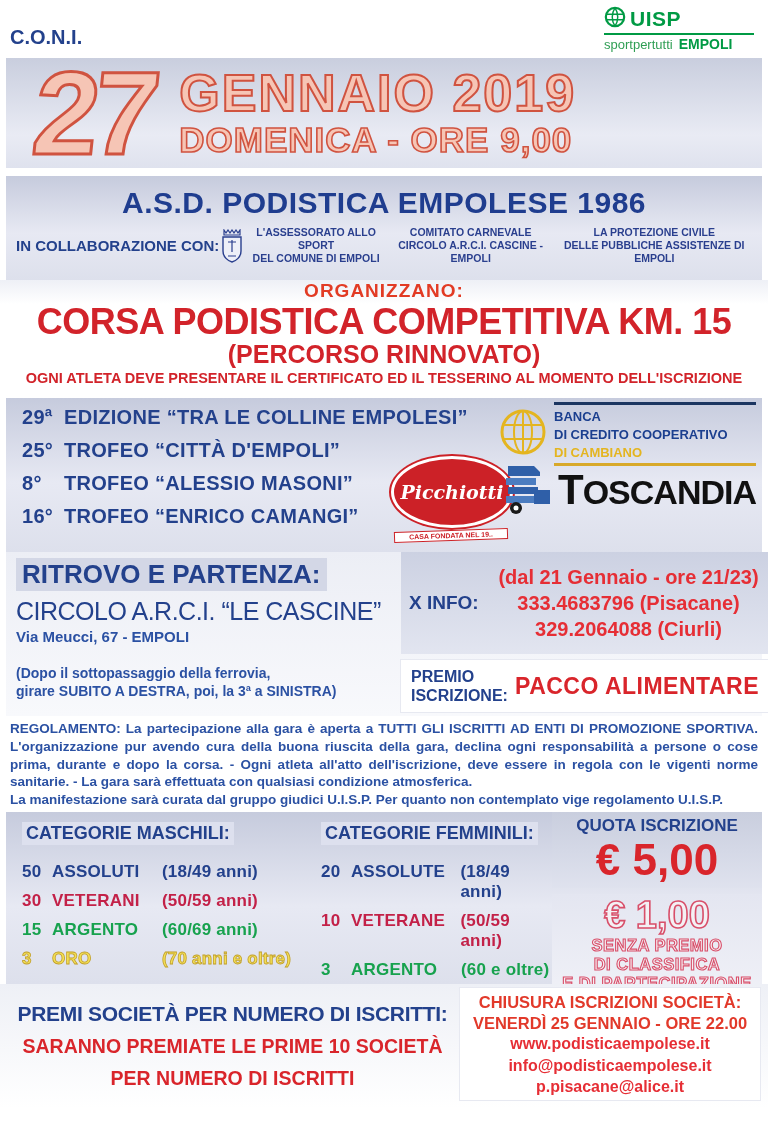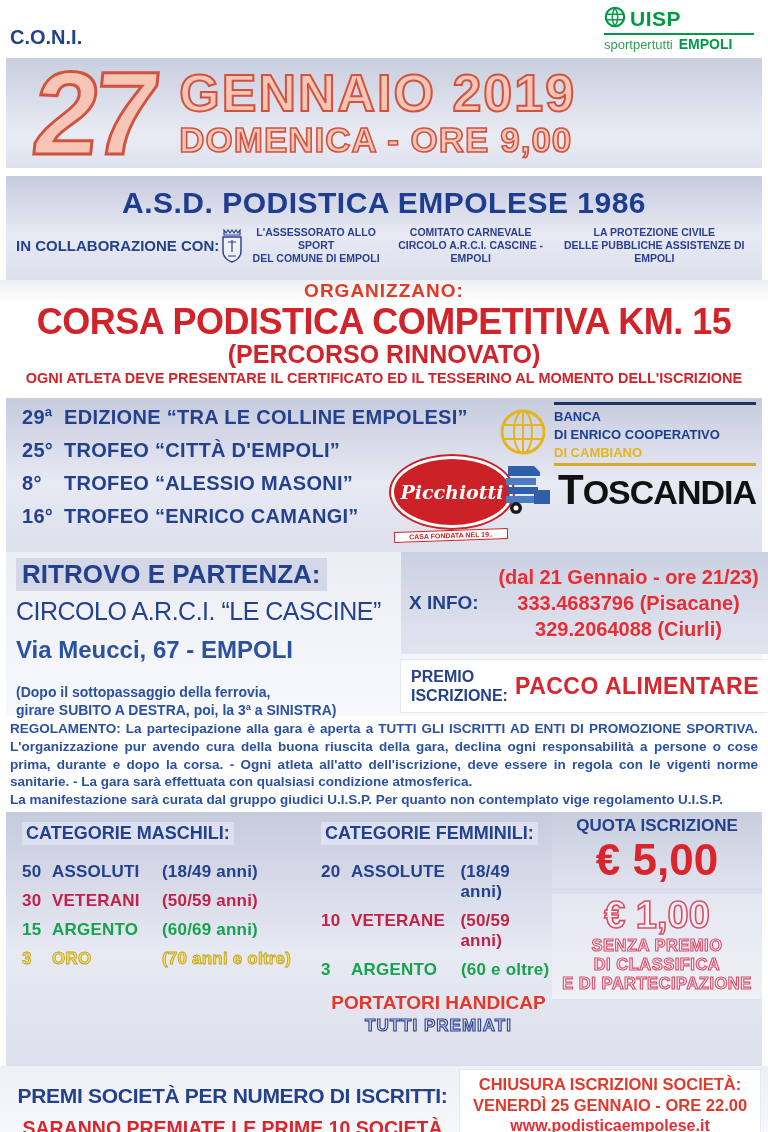--- a/index.html
+++ b/index.html
@@ -64,38 +64,38 @@
      font-size:7px;font-weight:bold;padding:1px 0;transform:rotate(-2deg);}
   .toscandia{position:absolute;right:6px;top:62px;display:flex;align-items:center;}
   .tosc-name{font-size:34px;font-weight:bold;color:#111;letter-spacing:-1px;}
   .tosc-name::first-letter{font-size:42px;}
 
   
   .meeting{position:relative;height:164px;margin:0 6px;background:linear-gradient(180deg,#eceef5,#f8f9fc);}
   .meet-left{position:absolute;left:10px;top:6px;width:375px;}
   .meet-header{display:inline-block;font-size:26px;font-weight:bold;color:#23418c;background:#d3d7e6;padding:1px 6px;}
   .meet-venue{font-size:25px;font-weight:normal;color:#23418c;margin-top:6px;letter-spacing:-.5px;}
-  .meet-addr{font-size:24px;font-weight:bold;color:#2b51a3;margin-top:10px;}
+  .meet-addr{font-size:15px;font-weight:bold;color:#2b51a3;margin-top:2px;}
   .meet-dir{font-size:14px;font-weight:bold;color:#2b51a3;line-height:1.3;margin-top:19px;}
   .info-box{position:absolute;left:395px;top:0;width:367px;height:102px;
      background:linear-gradient(180deg,#ccd1e2,#e2e5f0);display:flex;align-items:center;}
   .info-label{font-size:19px;font-weight:bold;color:#23418c;margin-left:8px;width:80px;}
   .info-lines{flex:1;text-align:center;}
   .info-hours,.info-phone{font-size:20px;font-weight:bold;color:#e62e35;line-height:1.3;}
   .premio-box{position:absolute;left:395px;top:108px;width:367px;height:52px;background:#ffffff;
      display:flex;align-items:center;box-shadow:0 0 0 1px #e7e9f1;}
   .premio-label{font-size:16px;font-weight:bold;color:#23418c;margin-left:10px;line-height:1.2;width:95px;}
   .premio-value{flex:1;text-align:center;font-size:23px;font-weight:bold;color:#d9252b;letter-spacing:.5px;}
 
   
   .rules{height:96px;background:#fff;padding:4px 10px 0;box-sizing:border-box;}
   .rules p{margin:0;font-size:13.5px;font-weight:bold;color:#2b51a3;line-height:1.32;text-align:justify;}
 
   
-  .cats-panel{position:relative;height:254px;margin:0 6px;}
+  .cats-panel{position:relative;height:172px;margin:0 6px;}
   .cat-col-m{position:absolute;left:16px;top:10px;width:290px;}
   .cat-col-f{position:absolute;left:315px;top:10px;width:235px;}
   .cat-header{display:inline-block;font-size:18px;font-weight:bold;color:#23418c;background:#dde0ee;padding:1px 4px;margin-bottom:8px;}
   .cat-row{display:flex;font-size:17px;font-weight:bold;margin-top:9px;letter-spacing:.2px;}
   .cat-row .cn{width:30px;}
   .cat-row .nm{width:110px;}
   .c-blue{color:#23418c;}
   .c-crimson{color:#c32148;}
   .c-green{color:#17a24e;}
   .c-gold{color:#f3df55;-webkit-text-stroke:.8px #c2a02c;}
@@ -200,21 +200,21 @@
     <div class="sponsor-banca">
       <span class="icon-svg">
         <svg width="50" height="50" viewBox="0 0 50 50">
             <circle cx="25" cy="25" r="21" fill="none" stroke="#e4b520" stroke-width="3"></circle>
             <ellipse cx="25" cy="25" rx="9" ry="21" fill="none" stroke="#e4b520" stroke-width="2"></ellipse>
             <path d="M25 4 V46 M6 18 H44 M6 32 H44" stroke="#e4b520" stroke-width="2" fill="none"></path>
           </svg>
       </span>
       <span class="banca-text">
         <span class="banca-l1">BANCA</span><br>
-        <span class="banca-l2">DI ENRICO COOPERATIVO</span><br>
+        <span class="banca-l2">DI CREDITO COOPERATIVO</span><br>
         <span class="banca-l3">DI CAMBIANO</span>
       </span>
     </div>
 
     <div class="picchiotti">
       <div class="picc-oval">
         <span class="picc-name">Picchiotti</span>
       </div>
       <div class="picc-ribbon">CASA FONDATA NEL 19..</div>
     </div>

